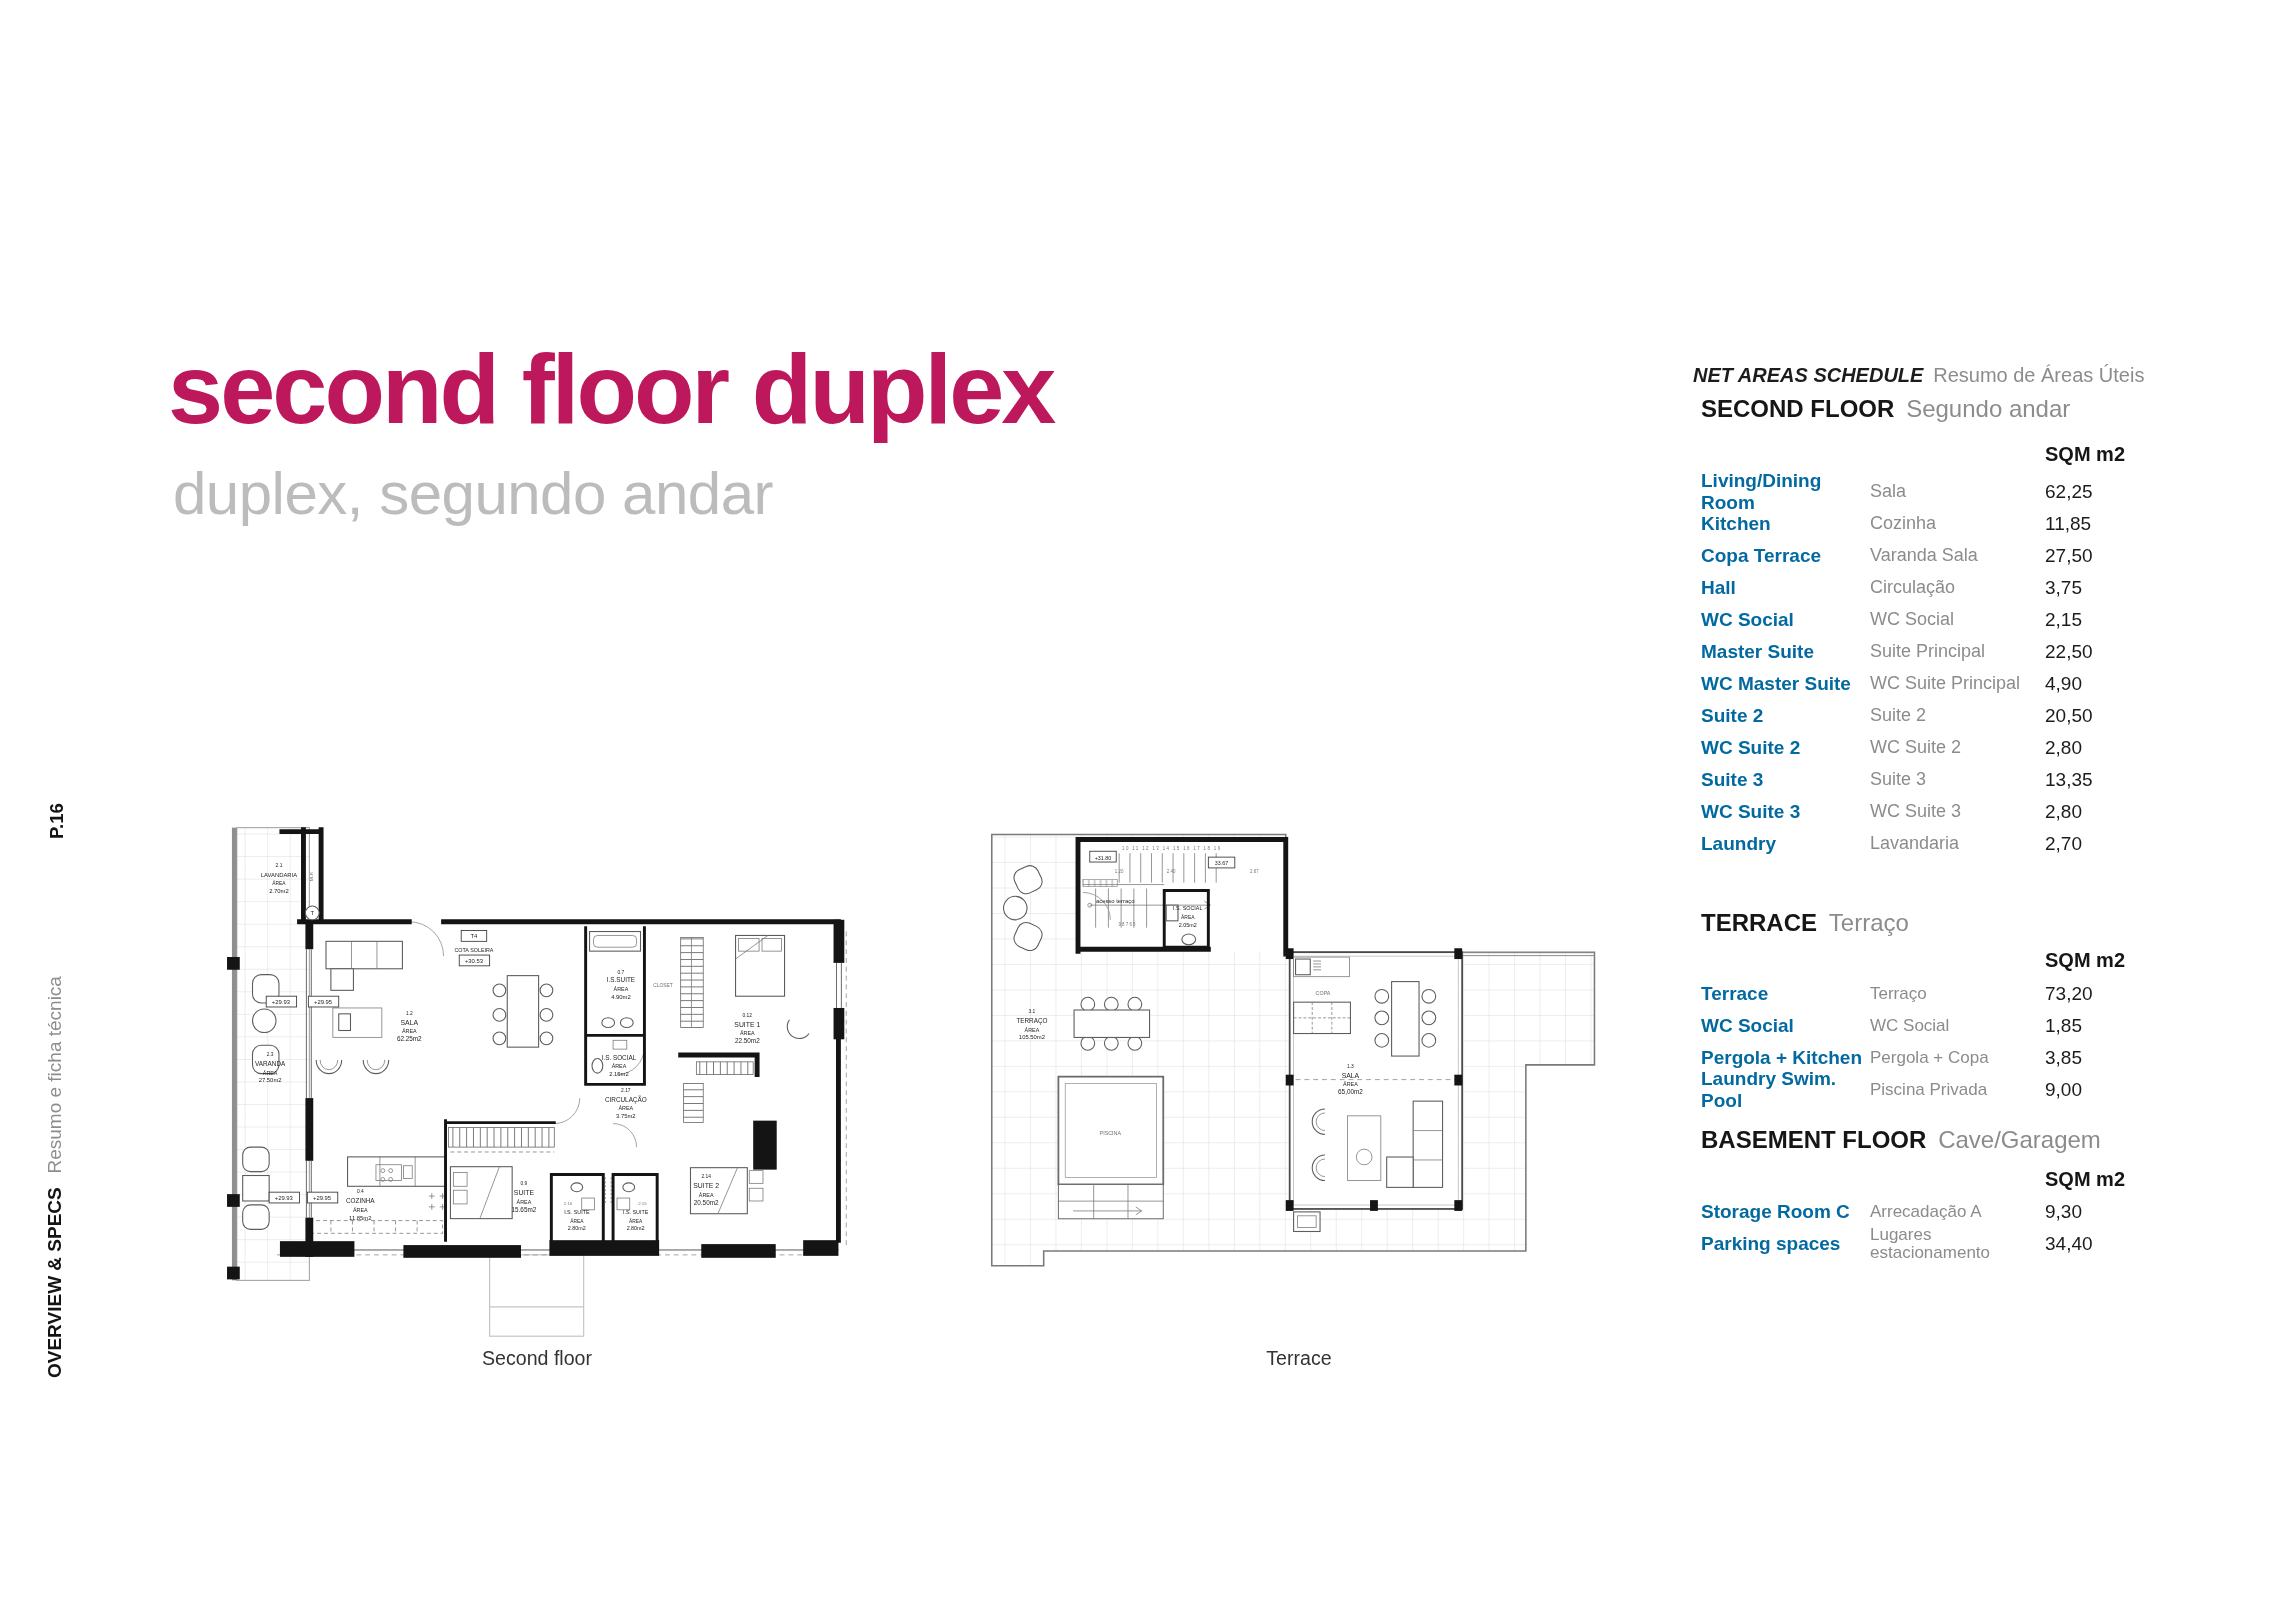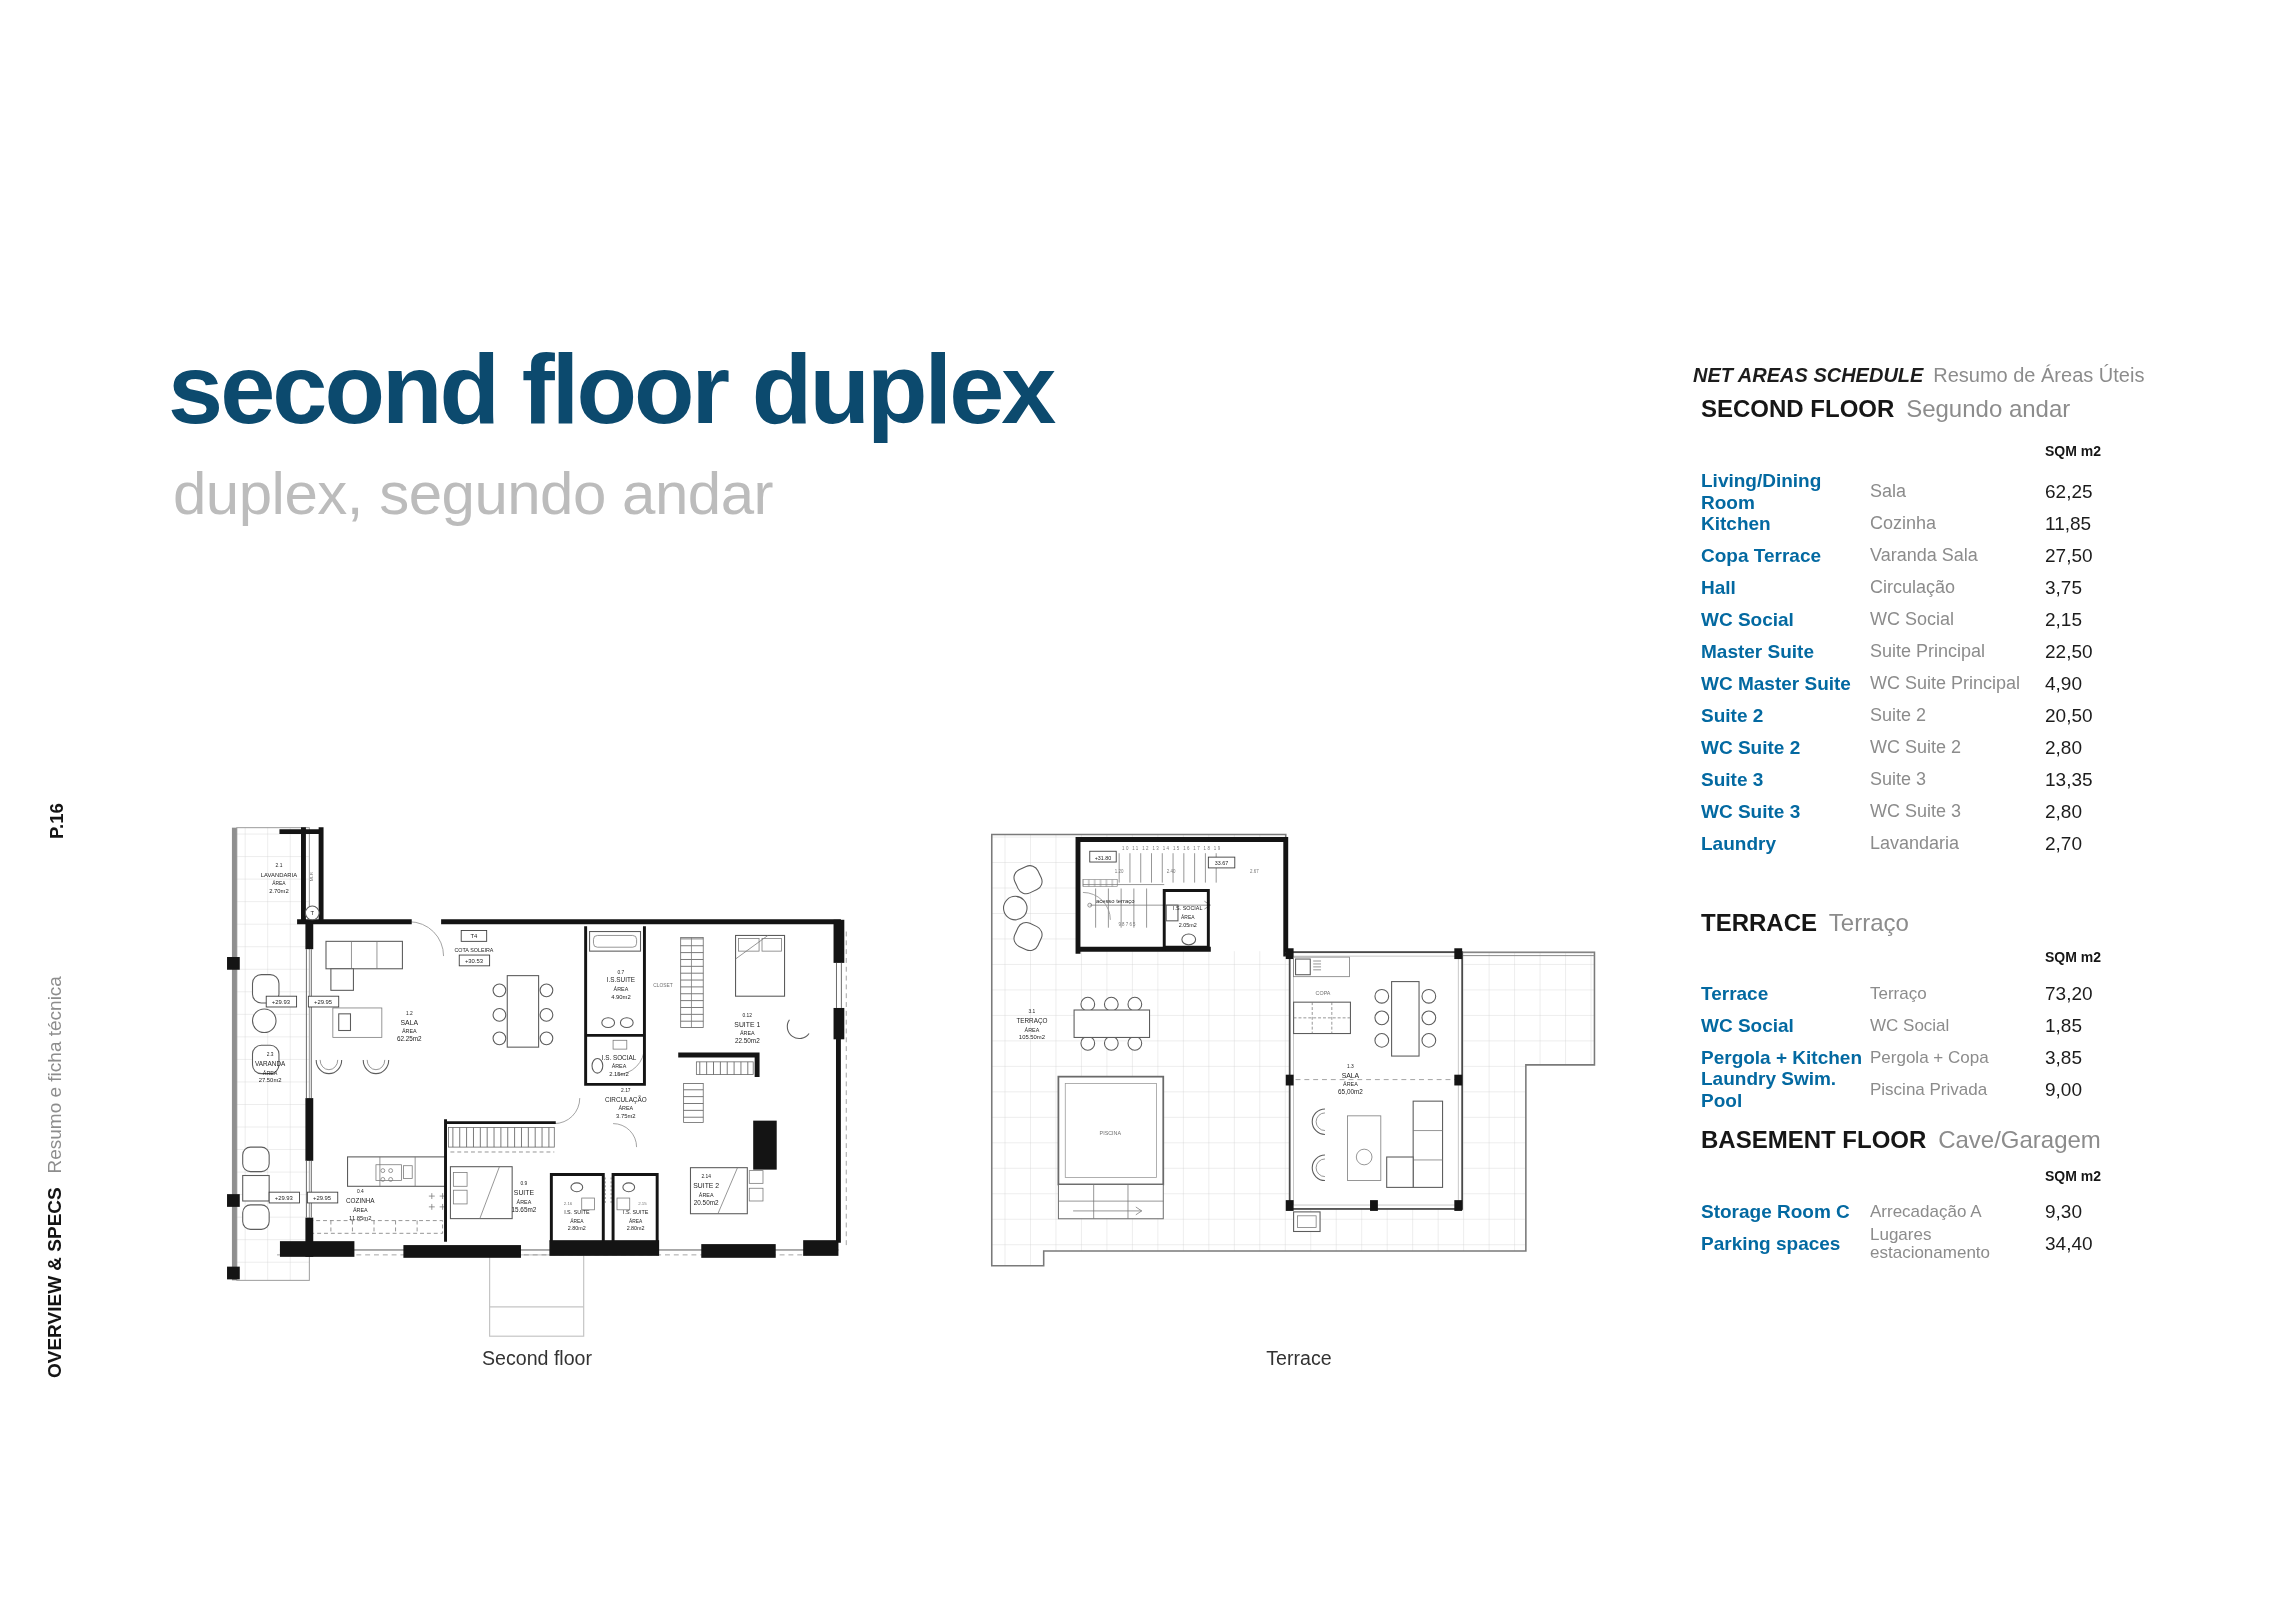--- a/index.html
+++ b/index.html
@@ -1,37 +1,37 @@
 <!DOCTYPE html>
 <html><head>
 <meta charset="utf-8">
 <style>
   html,body{margin:0;padding:0;background:#e8e8e8;}
   .page{position:relative;width:2293px;height:1621px;background:#ffffff;overflow:hidden;
         font-family:"Liberation Sans",sans-serif;}
   
   #main-title{position:absolute;left:168px;top:339px;font-size:99px;font-weight:bold;
-              color:#0c4a6e;letter-spacing:-2.9px;line-height:1;white-space:nowrap;}
+              color:#be185d;letter-spacing:-2.9px;line-height:1;white-space:nowrap;}
   #subtitle{position:absolute;left:173px;top:459px;font-size:60px;color:#bcbcbc;
             letter-spacing:-0.5px;white-space:nowrap;}
   
   .vtext{position:absolute;transform:rotate(-90deg);transform-origin:0 0;white-space:nowrap;}
   #page-ref{left:46px;top:839px;font-size:18.6px;font-weight:bold;color:#141414;}
   #sidebar-section{left:44px;top:1378px;font-size:19px;}
   .sb-en{font-weight:bold;color:#141414;}
   .sb-pt{color:#8d8d8d;margin-left:13.7px;}
   
   #sched-header{position:absolute;left:1693px;top:364px;white-space:nowrap;}
   .hd-en{font-size:20px;font-weight:bold;color:#1c1c1c;font-style:italic;}
   .hd-pt{font-size:20px;color:#8c8c8c;margin-left:9.8px;}
   .sec-head{position:absolute;left:1701px;white-space:nowrap;}
   #sec1{top:395px;} #sec2{top:909px;} #sec3{top:1126px;}
   .sh-en{font-size:24px;font-weight:bold;color:#161616;}
   .sh-pt{font-size:24px;color:#8c8c8c;margin-left:11.8px;}
-  .unit{position:absolute;left:2045px;font-size:14px;font-weight:bold;color:#161616;}
+  .unit{position:absolute;left:2045px;font-size:20px;font-weight:bold;color:#161616;}
   #unit1{top:443px;} #unit2{top:949px;} #unit3{top:1168px;}
   .sched{position:absolute;left:1701px;display:grid;grid-template-columns:169px 175px 78px;
          grid-auto-rows:32px;align-items:center;}
   #sched1{top:476px;} #sched2{top:978px;} #sched3{top:1196px;}
   .en{font-size:19px;font-weight:bold;color:#0369a1;}
   .pt{font-size:18px;color:#8c8c8c;line-height:1.06;}
   #sched2 .pt,#sched3 .pt{font-size:17px;}
   .val{font-size:19px;color:#1c1c1c;}
   
   .plan{position:absolute;}

